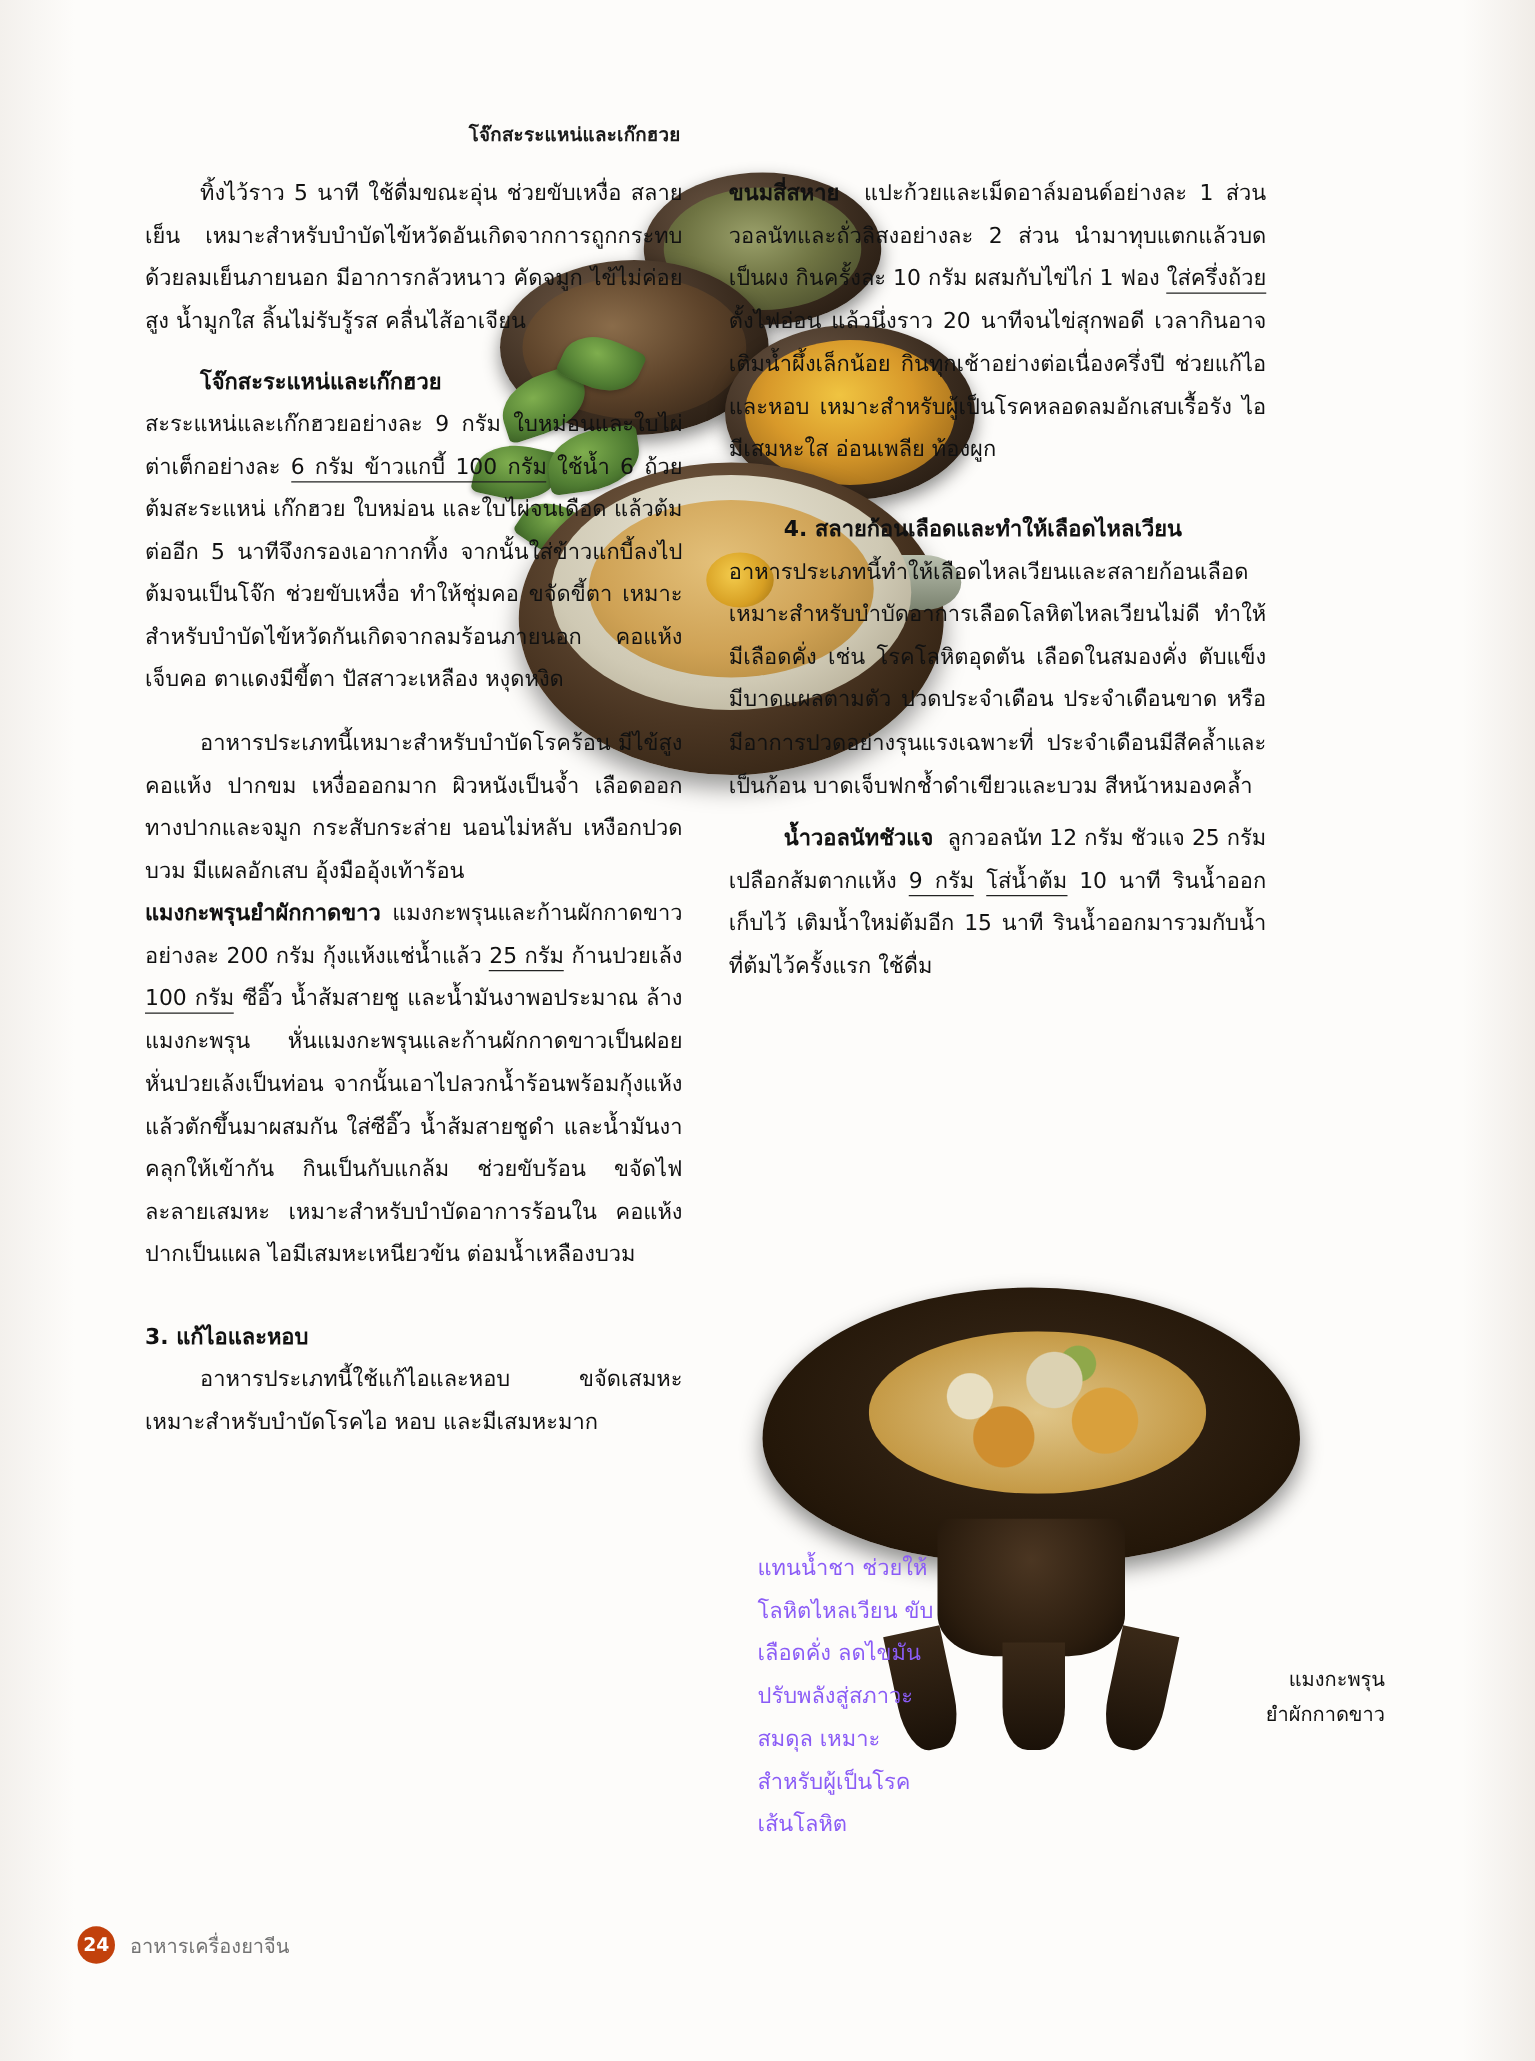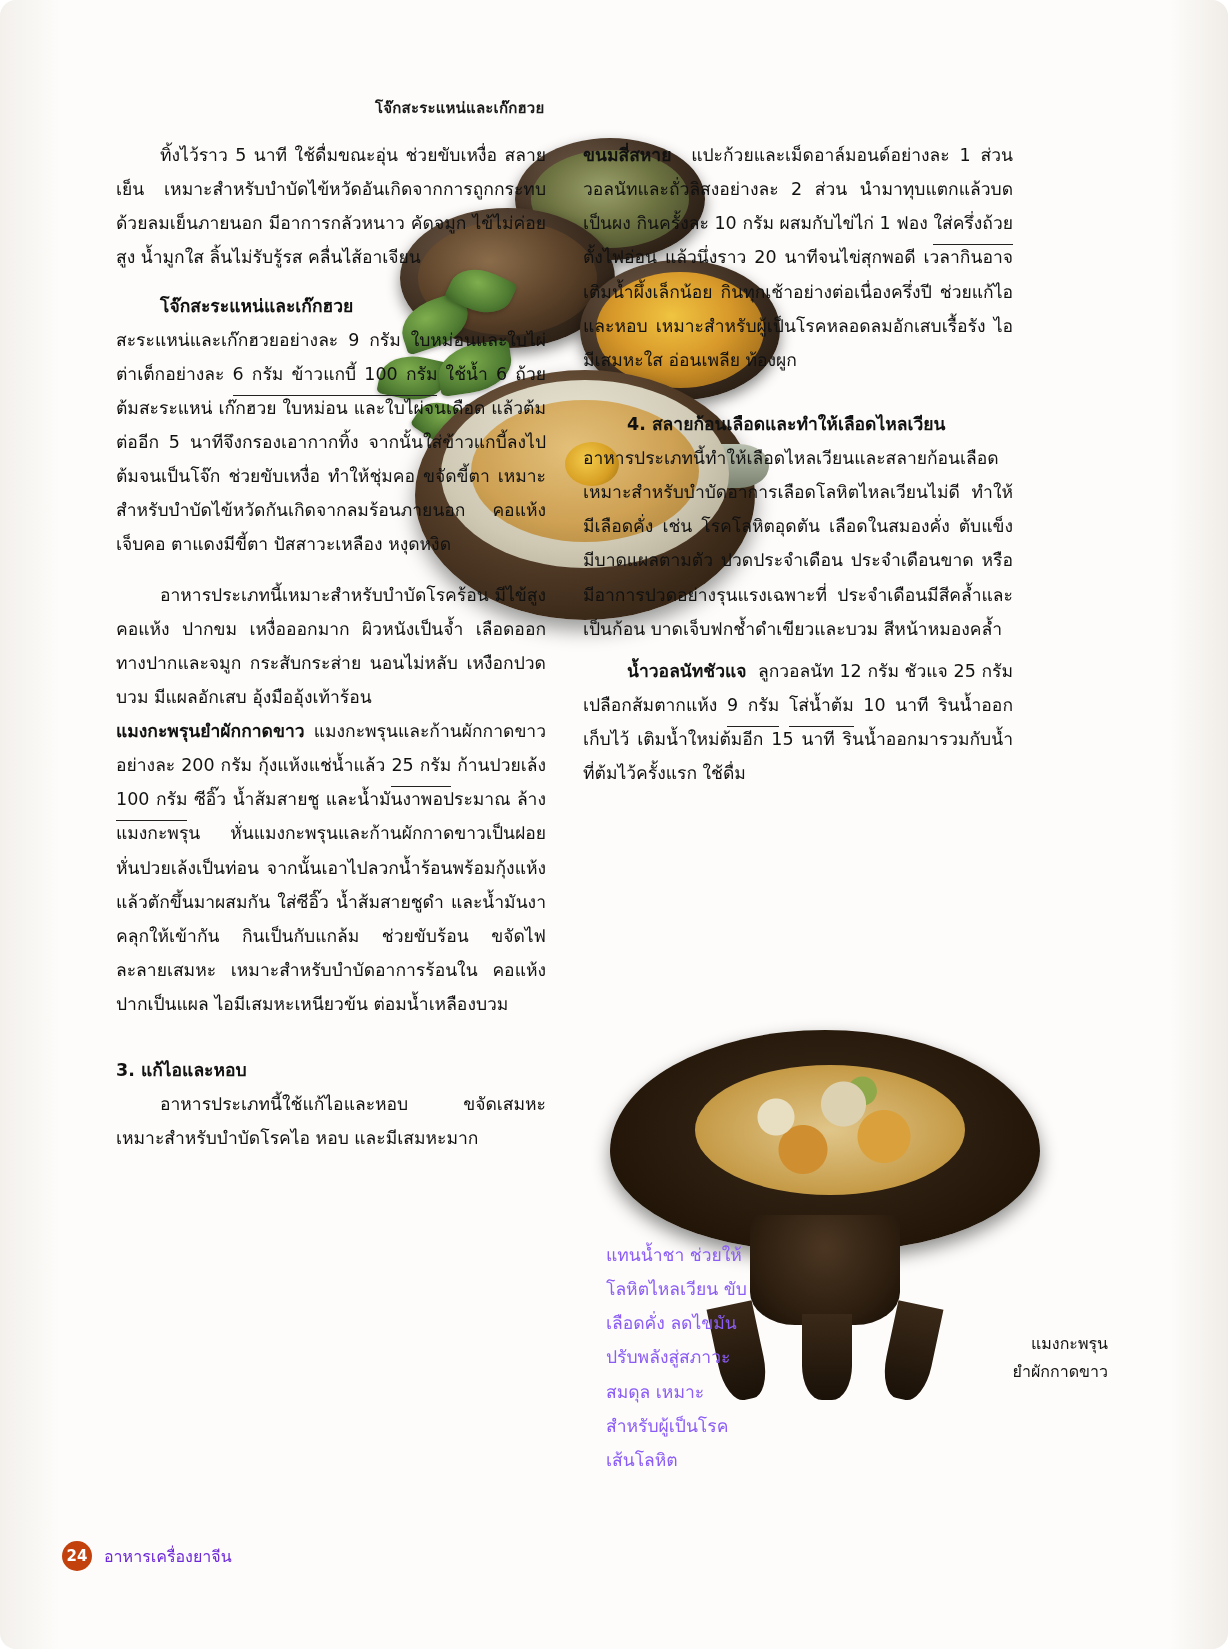--- a/index.html
+++ b/index.html
@@ -9,21 +9,20 @@
   }
   body {
     font-family: "DejaVu Sans", "Liberation Sans", sans-serif;
   }
   .page {
     position: relative;
     width: 1228px;
     height: 1649px;
     background: #fdfcfa;
     overflow: hidden;
-    border-radius: 16px;
   }
   
   .paper-shade {
     position: absolute;
     inset: 0;
     background:
       linear-gradient(to right, #f3f0ec 0px, #fdfcfa 60px, #fdfcfa 1170px, #f0ece7 1228px);
     pointer-events: none;
   }
 
@@ -64,21 +63,21 @@
     text-indent: 0;
     margin-top: 16px;
   }
   .subhead {
     font-weight: bold;
   }
   .gap { height: 16px; }
   .gap-sm { height: 8px; }
   .ul {
     border-bottom: 1.6px solid #222;
-    padding-bottom: 11px;
+    padding-bottom: 1px;
   }
 
   
   .img-top {
     position: absolute;
     left: 355px;
     top: 120px;
     width: 460px;
     height: 520px;
   }
@@ -259,21 +258,21 @@
     color: #fff;
     display: flex;
     align-items: center;
     justify-content: center;
     font-size: 15px;
     font-weight: bold;
     text-align: right;
   }
   .footer-text {
     font-size: 16px;
-    color: #6d28d9;
+    color: #737373;
   }
 </style>
 </head>
 <body>
 
 <div class="page">
   <div class="paper-shade"></div>
 
   <div class="running-head">โจ๊กสะระแหน่และเก๊กฮวย</div>
 

